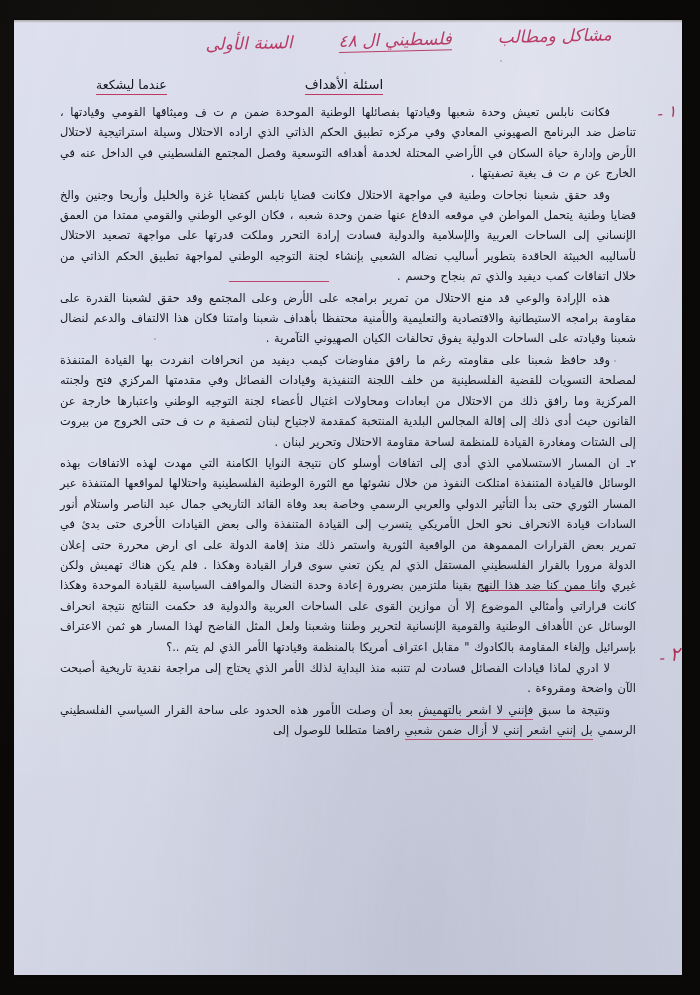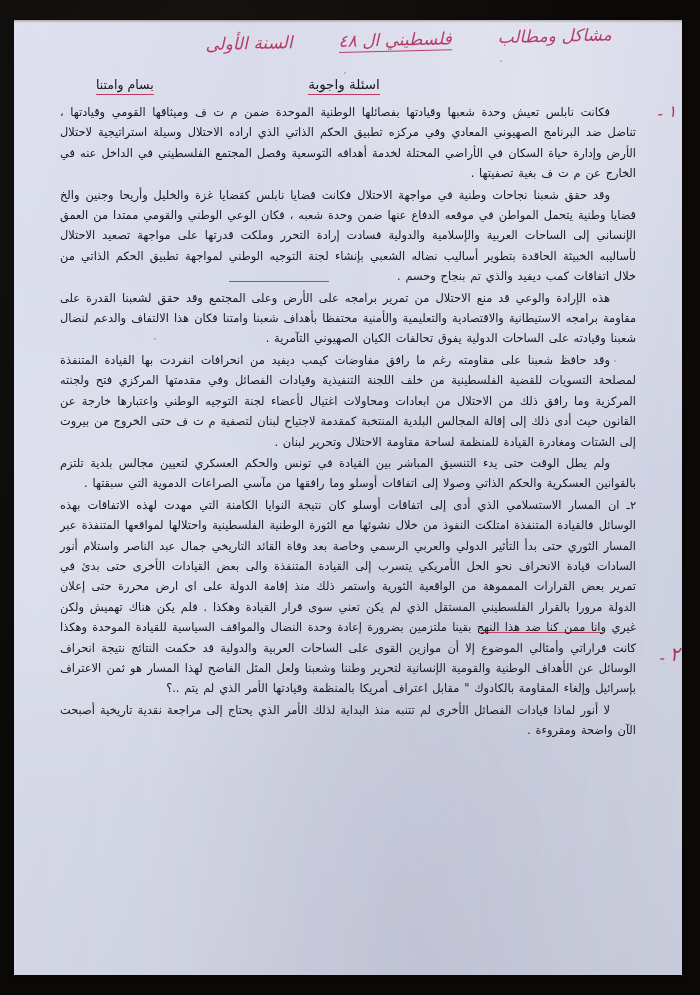--- a/index.html
+++ b/index.html
@@ -197,24 +197,24 @@
       <div id="hand-header">
         <span class="hh-seg">مشاكل ومطالب</span>
         <span class="hh-gap"></span>
         <span class="hh-seg hh-underline">فلسطيني ال ٤٨</span>
         <span class="hh-gap"></span>
         <span class="hh-seg">السنة الأولى</span>
       </div>
 
       <div id="title-row">
         <div id="doc-title">
-          <span class="u">اسئلة واجوبة</span>
+          <span class="u">اسئلة الأهداف</span>
         </div>
         <div id="author-name">
-          <span class="u">بسام وامتنا</span>
+          <span class="u">عندما ليشكعة</span>
         </div>
       </div>
 
       <div class="margin-mark" id="margin-mark-1">
         <span>١</span><span class="dash">ـ</span>
       </div>
       <div class="margin-mark" id="margin-mark-2">
         <span>٢</span><span class="dash">ـ</span>
       </div>
 
@@ -222,27 +222,27 @@
 
 
         <p class="para">فكانت نابلس تعيش وحدة شعبها وقيادتها بفصائلها الوطنية الموحدة ضمن م  ت   ف  وميثاقها القومي وقيادتها  ، تناضل ضد البرنامج الصهيوني المعادي وفي مركزه تطبيق الحكم الذاتي الذي اراده الاحتلال وسيلة استراتيجية لاحتلال الأرض وإدارة حياة السكان في الأراضي المحتلة لخدمة أهدافه التوسعية وفصل المجتمع الفلسطيني في الداخل عنه في الخارج عن  م  ت  ف  بغية تصفيتها .</p>
 
         <p class="para"><span>وقد حقق شعبنا نجاحات وطنية في مواجهة الاحتلال فكانت قضايا نابلس كقضايا غزة  والخليل وأريحا  وجنين والخ  قضايا وطنية يتحمل المواطن في موقعه الدفاع عنها ضمن وحدة شعبه ، فكان الوعي الوطني والقومي ممتدا من العمق الإنساني إلى الساحات العربية والإسلامية والدولية فسادت إرادة التحرر وملكت قدرتها على مواجهة تصعيد الاحتلال لأساليبه الخبيثة الحاقدة بتطوير أساليب نضاله الشعبي بإنشاء </span><span class="pen-u">لجنة التوجيه الوطني</span><span> لمواجهة تطبيق الحكم الذاتي من خلال اتفاقات كمب ديفيد والذي تم بنجاح وحسم .</span></p>
 
         <p class="para">هذه الإرادة والوعي قد منع الاحتلال من تمرير برامجه على الأرض وعلى المجتمع وقد حقق لشعبنا القدرة على مقاومة برامجه الاستيطانية والاقتصادية والتعليمية والأمنية محتفظا بأهداف شعبنا وامتنا فكان هذا الالتفاف والدعم لنضال شعبنا وقيادته على الساحات الدولية يفوق تحالفات الكيان الصهيوني التآمرية .</p>
 
         <p class="para">وقد حافظ شعبنا على مقاومته رغم ما رافق مفاوضات كيمب ديفيد من انحرافات انفردت بها القيادة المتنفذة لمصلحة التسويات للقضية الفلسطينية  من خلف اللجنة التنفيذية وقيادات الفصائل وفي مقدمتها المركزي فتح ولجنته المركزية  وما رافق ذلك من الاحتلال من ابعادات ومحاولات اغتيال لأعضاء لجنة التوجيه الوطني واعتبارها خارجة عن القانون حيث أدى ذلك إلى إقالة المجالس البلدية المنتخبة كمقدمة لاجتياح لبنان لتصفية  م  ت  ف  حتى الخروج من بيروت إلى الشتات ومغادرة القيادة للمنظمة لساحة مقاومة الاحتلال وتحرير لبنان .</p>
 
-        <p class="para">ولم يطل الوقت حتى يدء التنسيق المباشر بين القيادة في تونس والحكم العسكري لتعيين مجالس بلدية تلتزم بالقوانين العسكرية والحكم الذاتي وصولا إلى اتفاقات أوسلو وما رافقها من مآسي الصراعات الدموية التي سبقتها .</p>
 
 
         <p class="para noindent"><span>٢ـ  ان المسار الاستسلامي الذي أدى إلى اتفاقات أوسلو   كان نتيجة النوايا الكامنة التي مهدت لهذه الاتفاقات بهذه الوسائل فالقيادة المتنفذة امتلكت النفوذ من خلال نشوئها مع الثورة الوطنية الفلسطينية واحتلالها لمواقعها المتنفذة عبر المسار الثوري حتى بدأ التأثير  الدولي والعربي الرسمي وخاصة بعد وفاة القائد التاريخي جمال عبد الناصر واستلام أنور السادات قيادة الانحراف نحو الحل الأمريكي  يتسرب إلى القيادة المتنفذة والى بعض القيادات الأخرى حتى بدئ في تمرير بعض القرارات الممموهة من الواقعية الثورية واستمر ذلك منذ إقامة الدولة على اى ارض محررة   حتى إعلان الدولة </span><span class="pen-u">مرورا بالقرار الفلسطيني</span><span> المستقل الذي لم يكن تعني سوى قرار القيادة وهكذا .  فلم يكن هناك تهميش ولكن غيري وانا ممن كنا ضد هذا النهج بقينا ملتزمين بضرورة إعادة وحدة النضال والمواقف السياسية للقيادة الموحدة وهكذا كانت قراراتي وأمثالي الموضوع إلا أن موازين القوى على الساحات العربية والدولية قد حكمت النتائج نتيجة انحراف الوسائل عن الأهداف الوطنية والقومية الإنسانية لتحرير وطننا وشعبنا ولعل المثل الفاضح  لهذا المسار هو ثمن الاعتراف بإسرائيل وإلغاء المقاومة بالكادوك " مقابل اعتراف أمريكا بالمنظمة وقيادتها الأمر الذي لم يتم ..؟</span></p>
 
-        <p class="para">لا أنور لماذا قيادات الفصائل الأخرى لم تتنبه منذ البداية لذلك الأمر  الذي يحتاج إلى مراجعة نقدية تاريخية أصبحت الآن واضحة ومقروءة .</p>
-
+        <p class="para">لا ادري لماذا قيادات الفصائل فسادت لم تتنبه منذ البداية لذلك الأمر  الذي يحتاج إلى مراجعة نقدية تاريخية أصبحت الآن واضحة ومقروءة .</p>
+
+        <p class="para"><span>ونتيجة ما سبق </span><span class="pen-u2">فإنني لا اشعر بالتهميش</span><span> بعد أن وصلت الأمور  هذه الحدود على ساحة القرار السياسي الفلسطيني الرسمي </span><span class="pen-u2">بل إنني اشعر إنني لا أزال ضمن شعبي</span><span> رافضا متطلعا للوصول إلى</span></p>
 
       </div>
 
       <div class="speck" style="left:486px; top:40px; width:2px; height:2px;"></div>
       <div class="speck" style="left:330px; top:52px; width:1.5px; height:1.5px;"></div>
       <div class="speck" style="left:140px; top:318px; width:1.5px; height:1.5px;"></div>
       <div class="speck" style="left:600px; top:340px; width:1.5px; height:1.5px;"></div>
 
     </div>
   </div>

